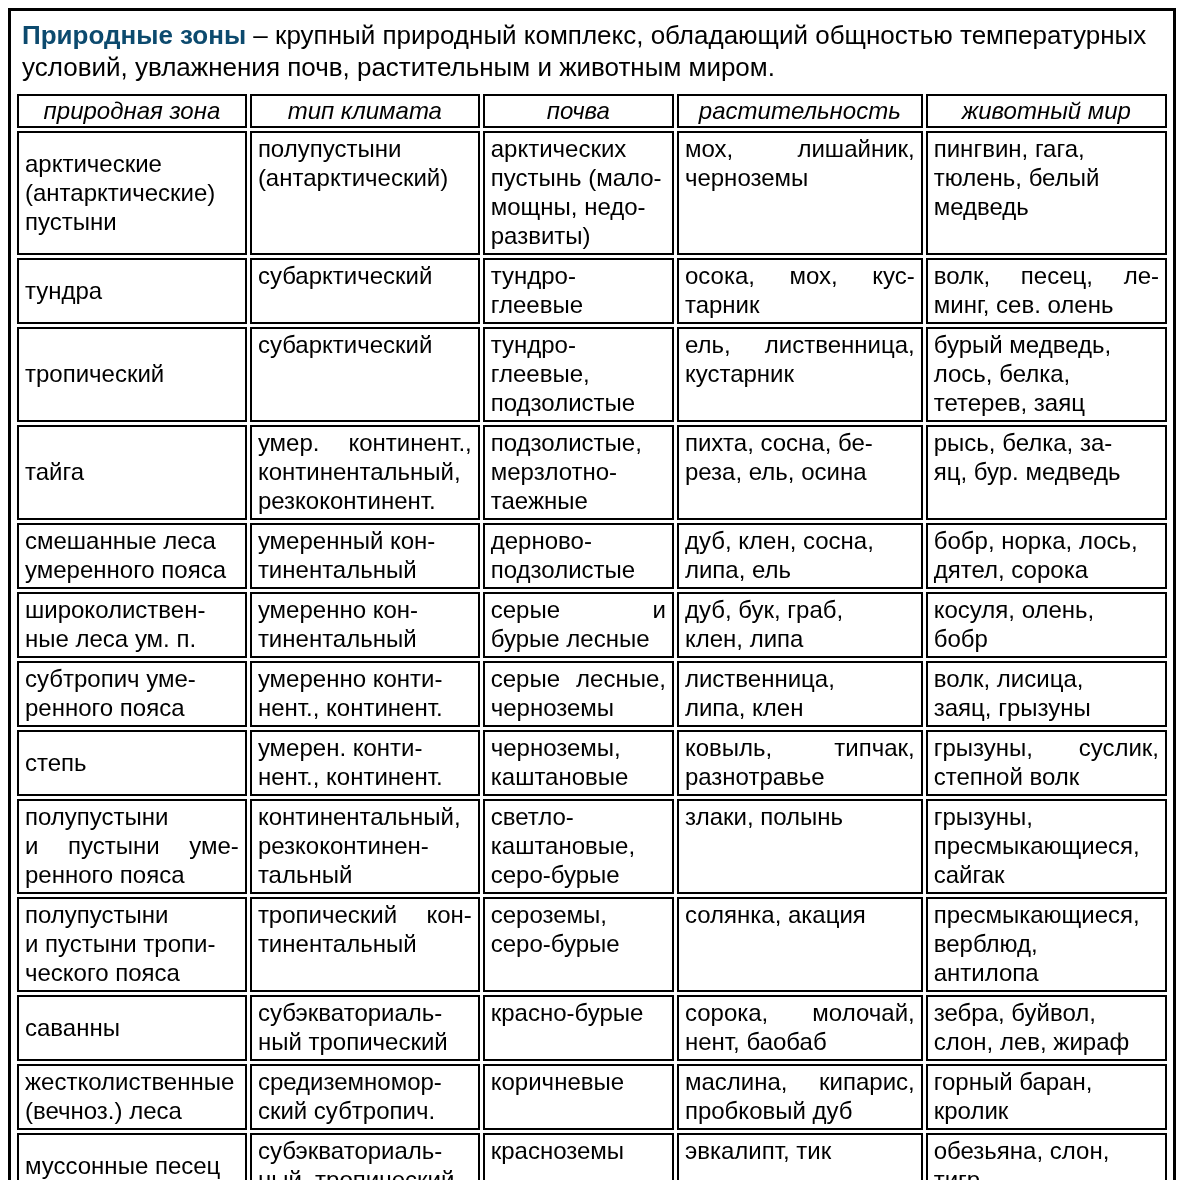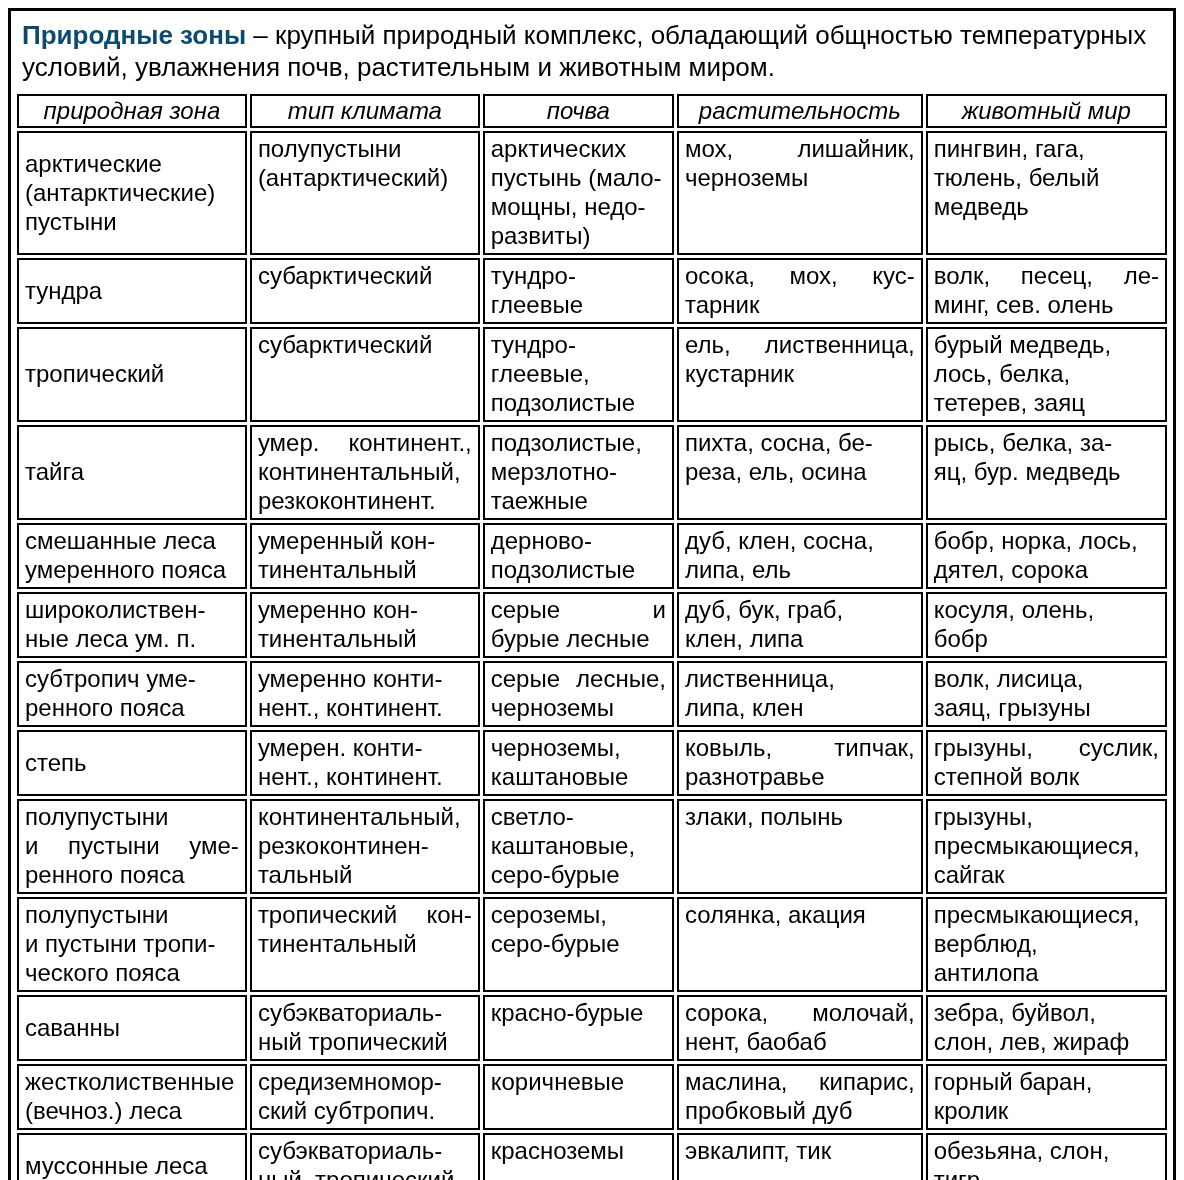--- a/index.html
+++ b/index.html
@@ -300,21 +300,21 @@
             <div class="jl">маслина, кипарис,</div>
             <div>пробковый дуб</div>
           </td>
           <td>
             <div>горный баран,</div>
             <div>кролик</div>
           </td>
         </tr>
         <tr>
           <td>
-            <div>муссонные леса</div>
+            <div>муссонные песец</div>
           </td>
           <td>
             <div>субэкваториаль-</div>
             <div>ный, тропический</div>
           </td>
           <td>
             <div>красноземы</div>
           </td>
           <td>
             <div>эвкалипт, тик</div>

